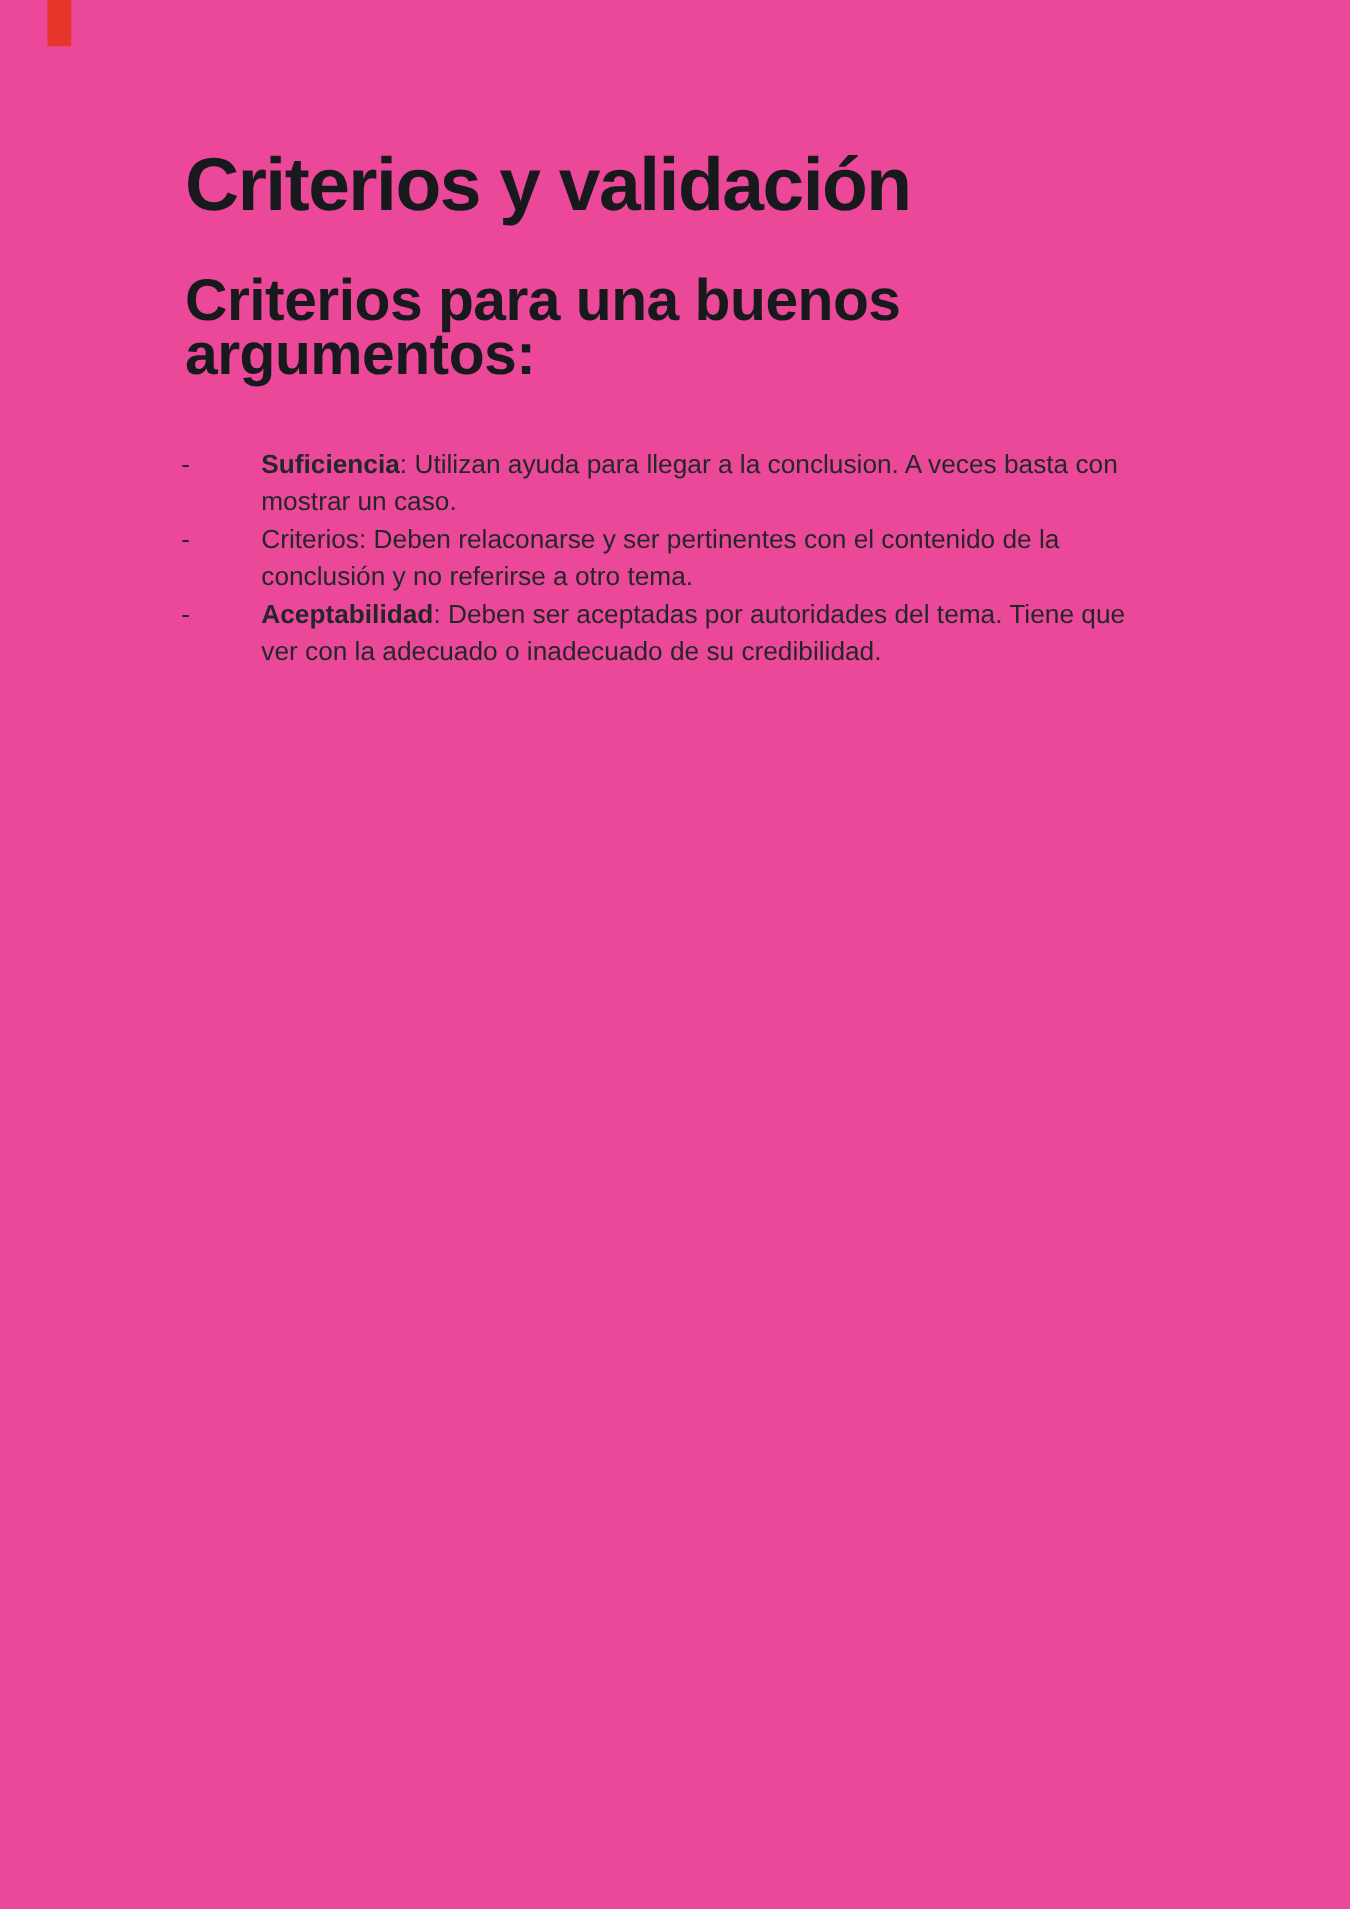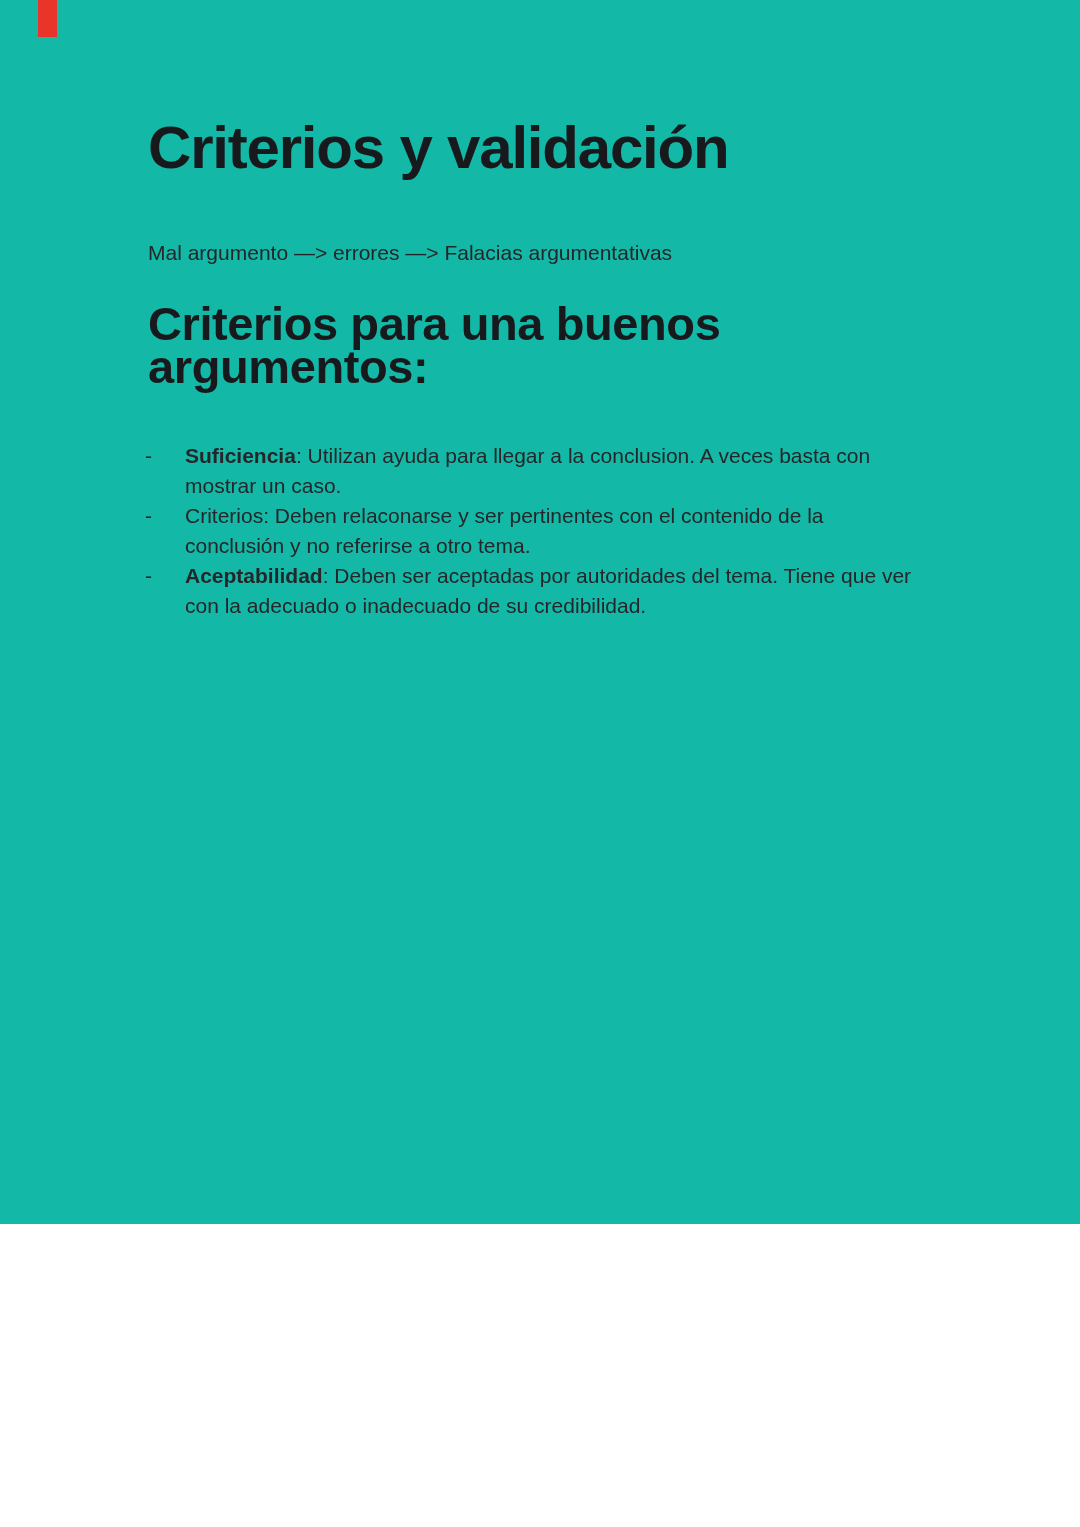--- a/index.html
+++ b/index.html
@@ -8,22 +8,22 @@
     width: 1080px;
     height: 1527px;
     position: relative;
     overflow: hidden;
     font-family: "Liberation Sans", "DejaVu Sans", sans-serif;
     color: #212327;
   }
   .page {
     position: relative;
     width: 1080px;
-    height: 1224px;
-    background: #14b8a6;
+    height: 1527px;
+    background: #ec4899;
     padding: 112px 145px 12px 148px;
   }
   .corner-mark {
     position: absolute;
     left: 38px;
     top: 0;
     width: 19px;
     height: 37px;
     background: #e8352b;
   }
@@ -61,30 +61,30 @@
     font-size: 21px;
     line-height: 30px;
     color: #24262a;
   }
   ul.criteria-list .marker {
     flex: 0 0 40px;
     width: 40px;
   }
   ul.criteria-list .item-text {
     width: 735px;
+    margin-left: 24px;
   }
   .term.bold { font-weight: 700; }
 </style>
 </head>
 <body>
 
 <div class="page">
   <div class="corner-mark" style="background: rgb(232, 53, 43);"></div>
   <h1 class="doc-title">Criterios y validación</h1>
-  <p class="breadcrumb">Mal argumento —&gt; errores —&gt; Falacias argumentativas</p>
   <h2 class="section-heading">Criterios para una buenos argumentos:</h2>
   <ul class="criteria-list" id="criteria-list">
       <li>
         <span class="marker">-</span>
         <div class="item-text"><span class="term bold">Suficiencia</span><span>: Utilizan ayuda para llegar a la conclusion. A veces basta con mostrar un caso.</span></div>
       </li>
       <li>
         <span class="marker">-</span>
         <div class="item-text"><span class="term">Criterios</span><span>: Deben relaconarse y ser pertinentes con el contenido de la conclusión y no referirse a otro tema.</span></div>
       </li>

